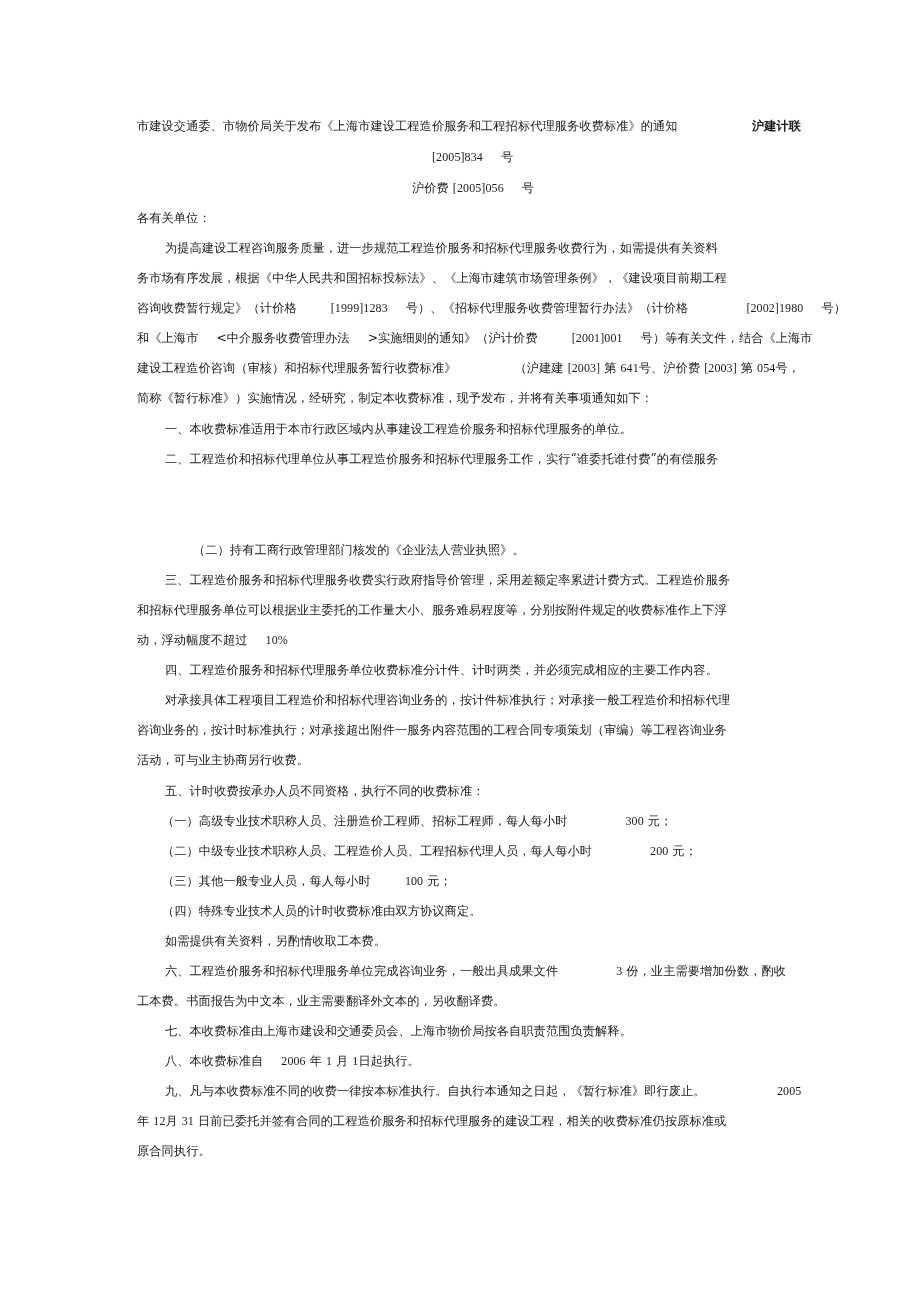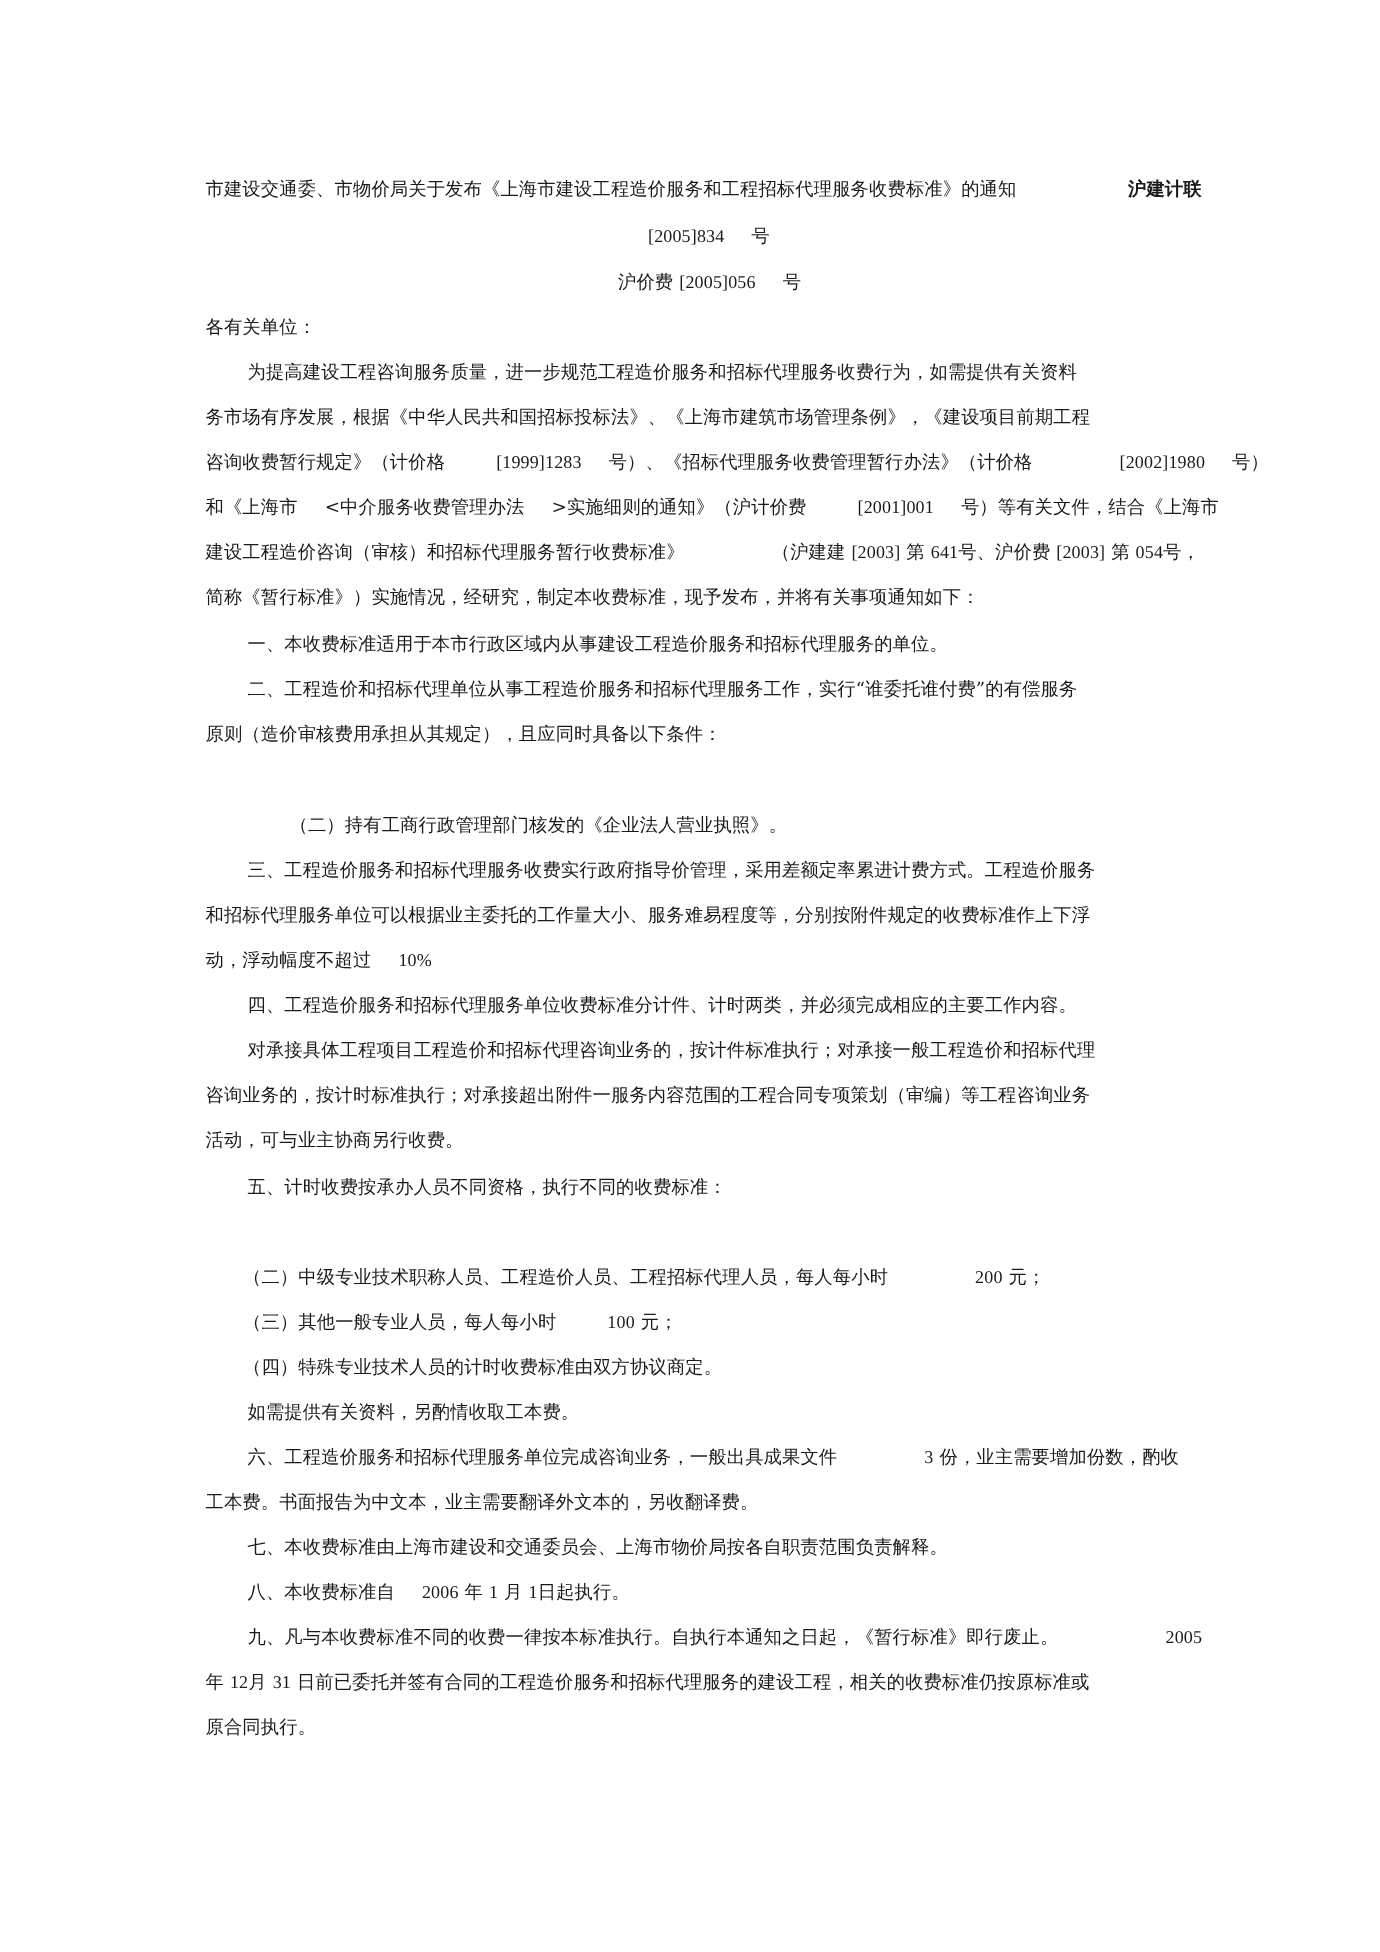--- a/index.html
+++ b/index.html
@@ -55,35 +55,38 @@
     <span class="num">641</span><span>号、沪价费</span>
     <span class="num">[2003]</span>
     <span>第</span>
     <span class="num">054</span><span>号，</span>
   </div>
   <div class="line" style="left:137px; top:390px;">简称《暂行标准》）实施情况，经研究，制定本收费标准，现予发布，并将有关事项通知如下：</div>
 
   <div class="line" style="left:165px; top:421px;">一、本收费标准适用于本市行政区域内从事建设工程造价服务和招标代理服务的单位。</div>
 
   <div class="line" style="left:165px; top:451px;">二、工程造价和招标代理单位从事工程造价服务和招标代理服务工作，实行“谁委托谁付费”的有偿服务</div>
-  <div class="line" style="left:137px; top:481px;">原则（造价审核费用承担从其规定），且应同时具备以下条件：</div>
   <div class="line" style="left:162px; top:542px;margin-left:31px;">（二）持有工商行政管理部门核发的《企业法人营业执照》。</div>
 
   <div class="line" style="left:165px; top:572px;">三、工程造价服务和招标代理服务收费实行政府指导价管理，采用差额定率累进计费方式。工程造价服务</div>
   <div class="line" style="left:137px; top:602px;">和招标代理服务单位可以根据业主委托的工作量大小、服务难易程度等，分别按附件规定的收费标准作上下浮</div>
   <div class="line" style="left:137px; top:632px;">
     <span>动，浮动幅度不超过</span><span class="gap-s"></span><span class="num">10%</span>
   </div>
 
   <div class="line" style="left:165px; top:662px;">四、工程造价服务和招标代理服务单位收费标准分计件、计时两类，并必须完成相应的主要工作内容。</div>
   <div class="line" style="left:165px; top:692px;">对承接具体工程项目工程造价和招标代理咨询业务的，按计件标准执行；对承接一般工程造价和招标代理</div>
   <div class="line" style="left:137px; top:722px;">咨询业务的，按计时标准执行；对承接超出附件一服务内容范围的工程合同专项策划（审编）等工程咨询业务</div>
   <div class="line" style="left:137px; top:752px;">活动，可与业主协商另行收费。</div>
 
   <div class="line" style="left:165px; top:783px;">五、计时收费按承办人员不同资格，执行不同的收费标准：</div>
+  <div class="line" style="left:162px; top:813px;">
+    <span>（一）高级专业技术职称人员、注册造价工程师、招标工程师，每人每小时</span><span class="gap-l"></span><span class="num">300</span>
+    <span>元；</span>
+  </div>
   <div class="line" style="left:162px; top:843px;">
     <span>（二）中级专业技术职称人员、工程造价人员、工程招标代理人员，每人每小时</span><span class="gap-l"></span><span class="num">200</span>
     <span>元；</span>
   </div>
   <div class="line" style="left:162px; top:873px;">
     <span>（三）其他一般专业人员，每人每小时</span><span class="gap-m"></span><span class="num">100</span>
     <span>元；</span>
   </div>
   <div class="line" style="left:162px; top:903px;">（四）特殊专业技术人员的计时收费标准由双方协议商定。</div>
   <div class="line" style="left:165px; top:933px;">如需提供有关资料，另酌情收取工本费。</div>

